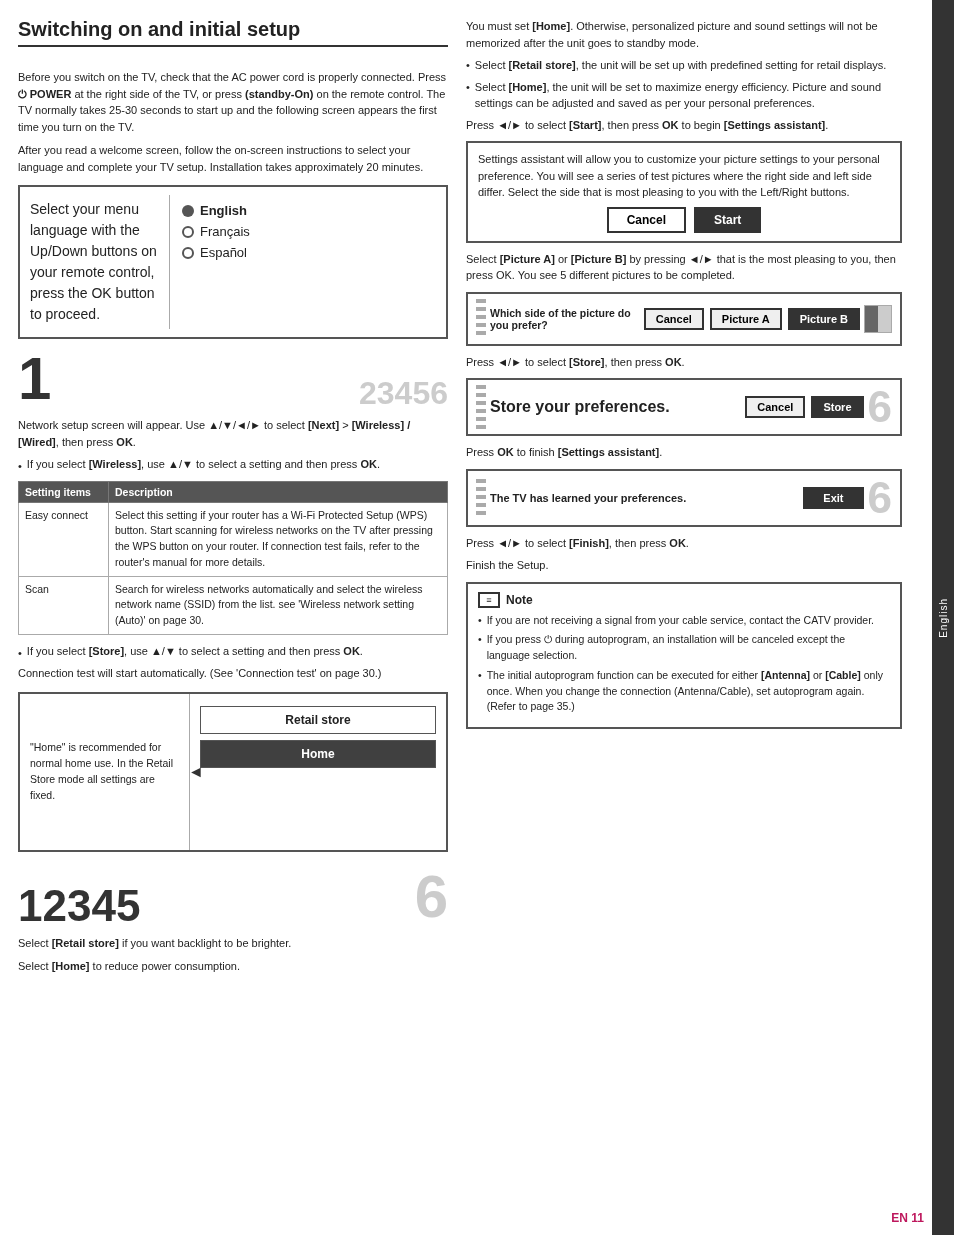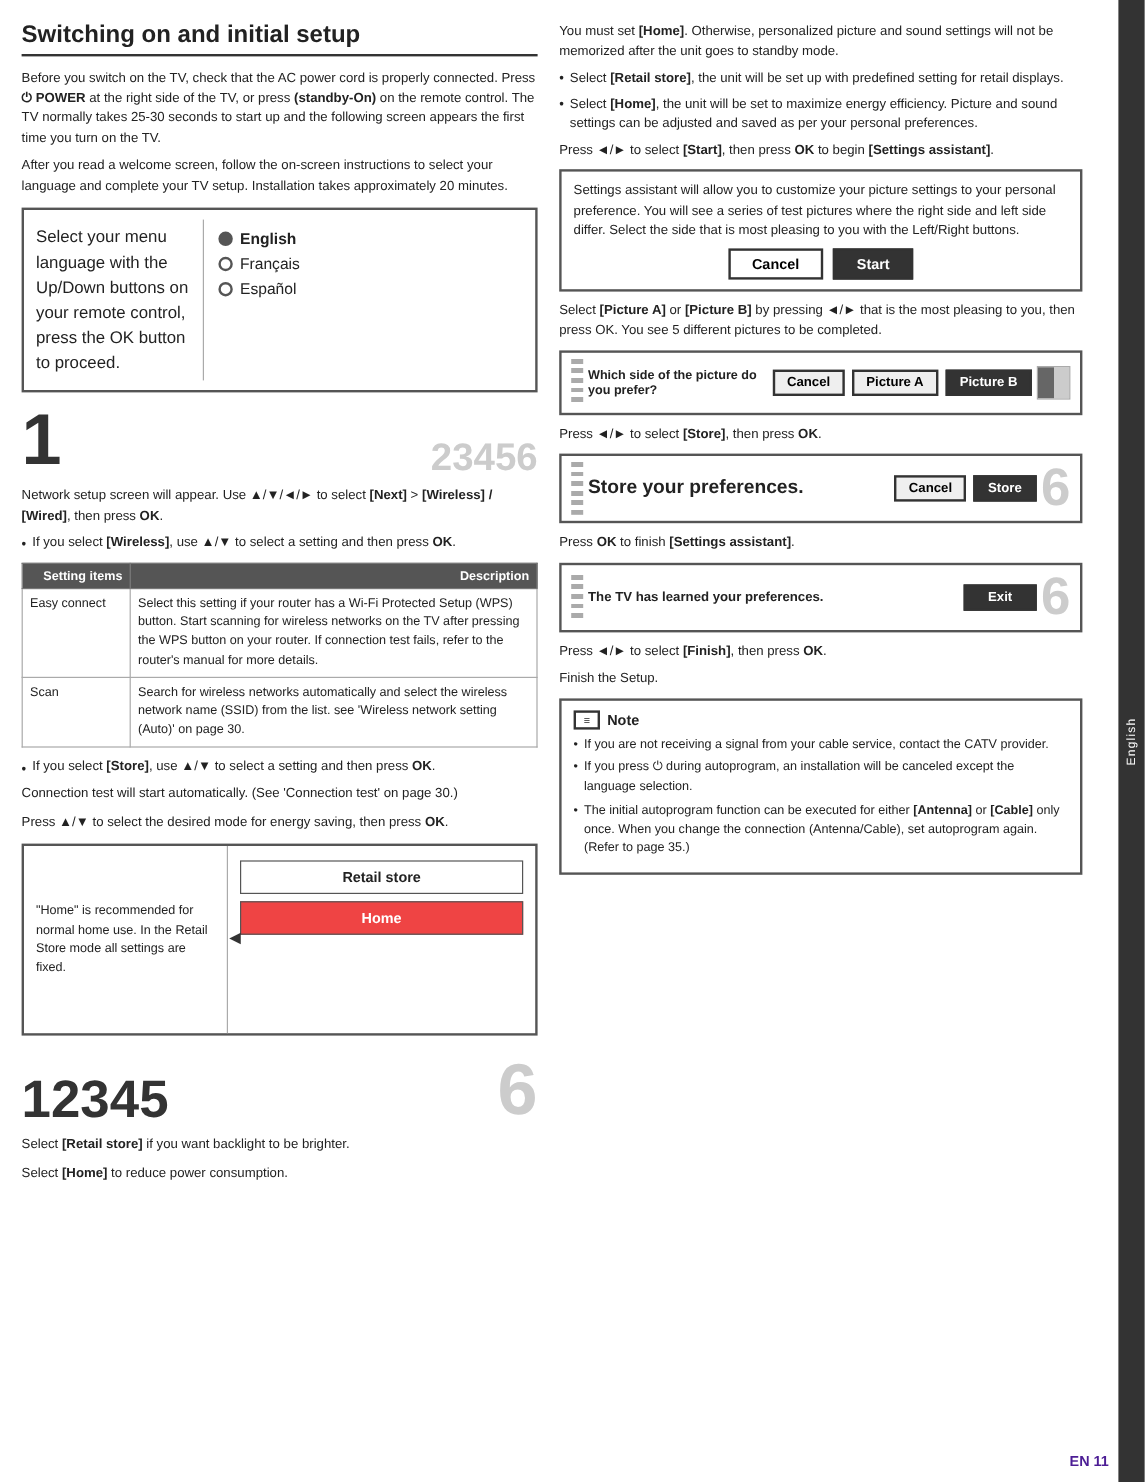--- a/index.html
+++ b/index.html
@@ -47,21 +47,21 @@
     .left-col {
       flex: 0 0 430px;
       max-width: 430px;
     }
     .right-col {
       flex: 1;
     }
     h1 {
       font-size: 20px;
       font-weight: bold;
-      margin-bottom: 10px;
+      margin-bottom: 22px;
       border-bottom: 2px solid #333;
       padding-bottom: 4px;
     }
     p {
       font-size: 11px;
       line-height: 1.5;
       margin-bottom: 7px;
     }
     .bold { font-weight: bold; }
     .setup-box {
@@ -150,21 +150,21 @@
     table {
       width: 100%;
       border-collapse: collapse;
       margin: 6px 0 8px 0;
       font-size: 10.5px;
     }
     table th {
       background: #555;
       color: #fff;
       padding: 4px 6px;
-      text-align: right;
+      text-align: left;
       font-weight: bold;
       border: 1px solid #777;
     }
     table td {
       border: 1px solid #aaa;
       padding: 5px 6px;
       vertical-align: top;
       line-height: 1.5;
     }
     table td:first-child {
@@ -197,21 +197,21 @@
     }
     .home-option {
       border: 1px solid #555;
       padding: 6px 12px;
       font-size: 12px;
       text-align: center;
       font-weight: bold;
       cursor: pointer;
     }
     .home-option.selected {
-      background: #ef4444;
+      background: #404040;
       color: #fff;
     }
     .arrow-left {
       position: absolute;
       left: 168px;
       top: 50%;
       transform: translateY(-50%);
       font-size: 16px;
       color: #333;
     }
@@ -383,21 +383,21 @@
       font-size: 10.5px;
       line-height: 1.5;
       margin-bottom: 4px;
     }
     .page-num {
       position: absolute;
       bottom: 10px;
       right: 30px;
       font-size: 12px;
       font-weight: bold;
-      color: #4c1d95;
+      color: #be185d;
     }
     .dim-stripe {
       display: flex;
       width: 10px;
       background: repeating-linear-gradient(
         to bottom,
         #aaa 0px, #aaa 4px,
         #fff 4px, #fff 8px
       );
       flex-shrink: 0;
@@ -484,21 +484,20 @@
           </tr>
         </tbody>
       </table>
 
       <div class="bullet-item">
         <span class="bullet-dot">•</span>
         <span>If you select <span class="bold">[Store]</span>, use ▲/▼ to select a setting and then press <span class="bold">OK</span>.</span>
       </div>
 
       <p>Connection test will start automatically. (See 'Connection test' on page 30.)</p>
-      <p>Press ▲/▼ to select the desired mode for energy saving, then press <span class="bold">OK</span>.</p>
 
       <div class="home-box">
         <div class="home-box-left">
           <span>"Home" is recommended for normal home use. In the Retail Store mode all settings are fixed.</span>
         </div>
         <span class="arrow-left">◄</span>
         <div class="home-box-right">
           <div class="home-option">Retail store</div>
           <div class="home-option selected">Home</div>
         </div>

